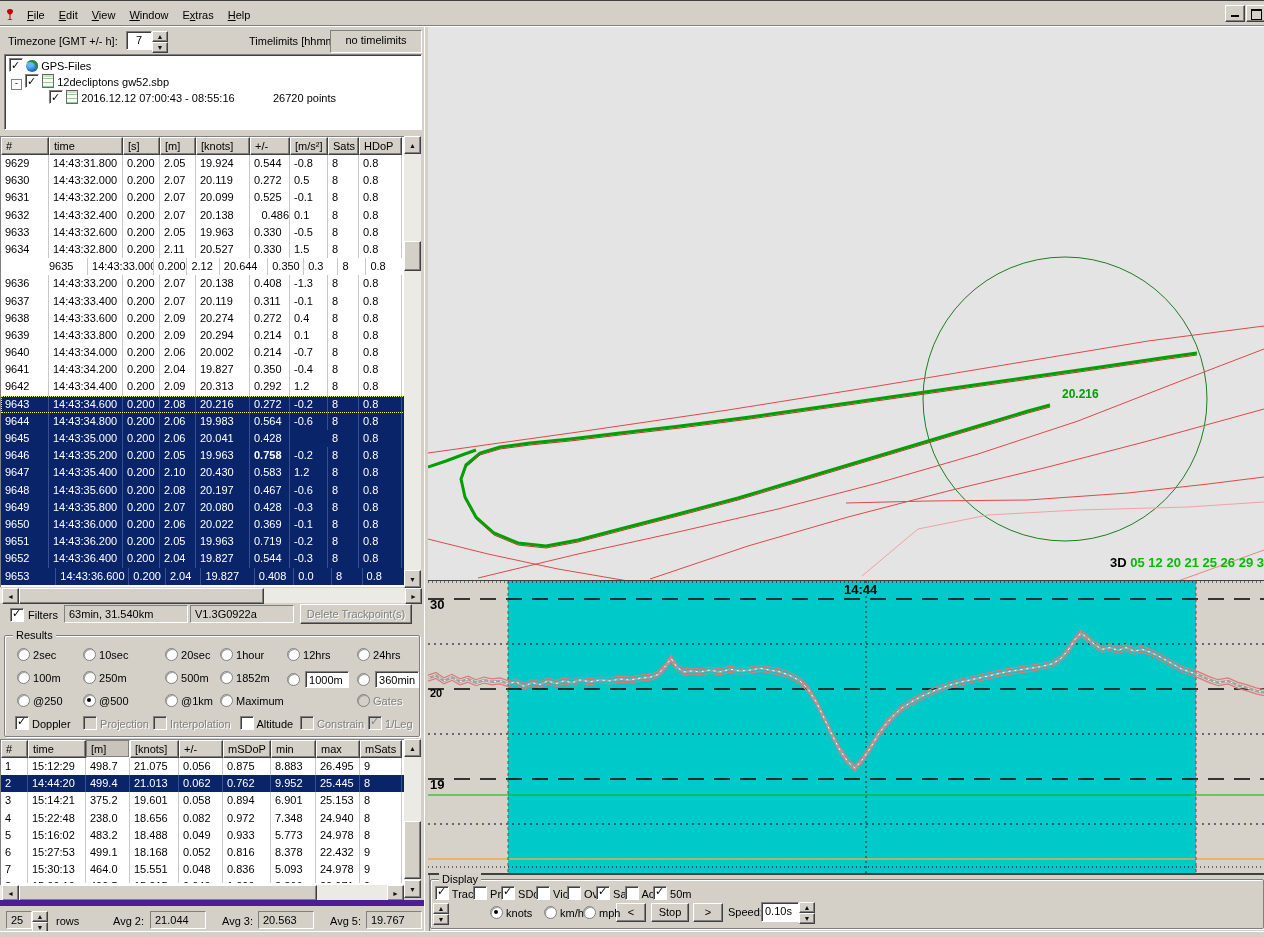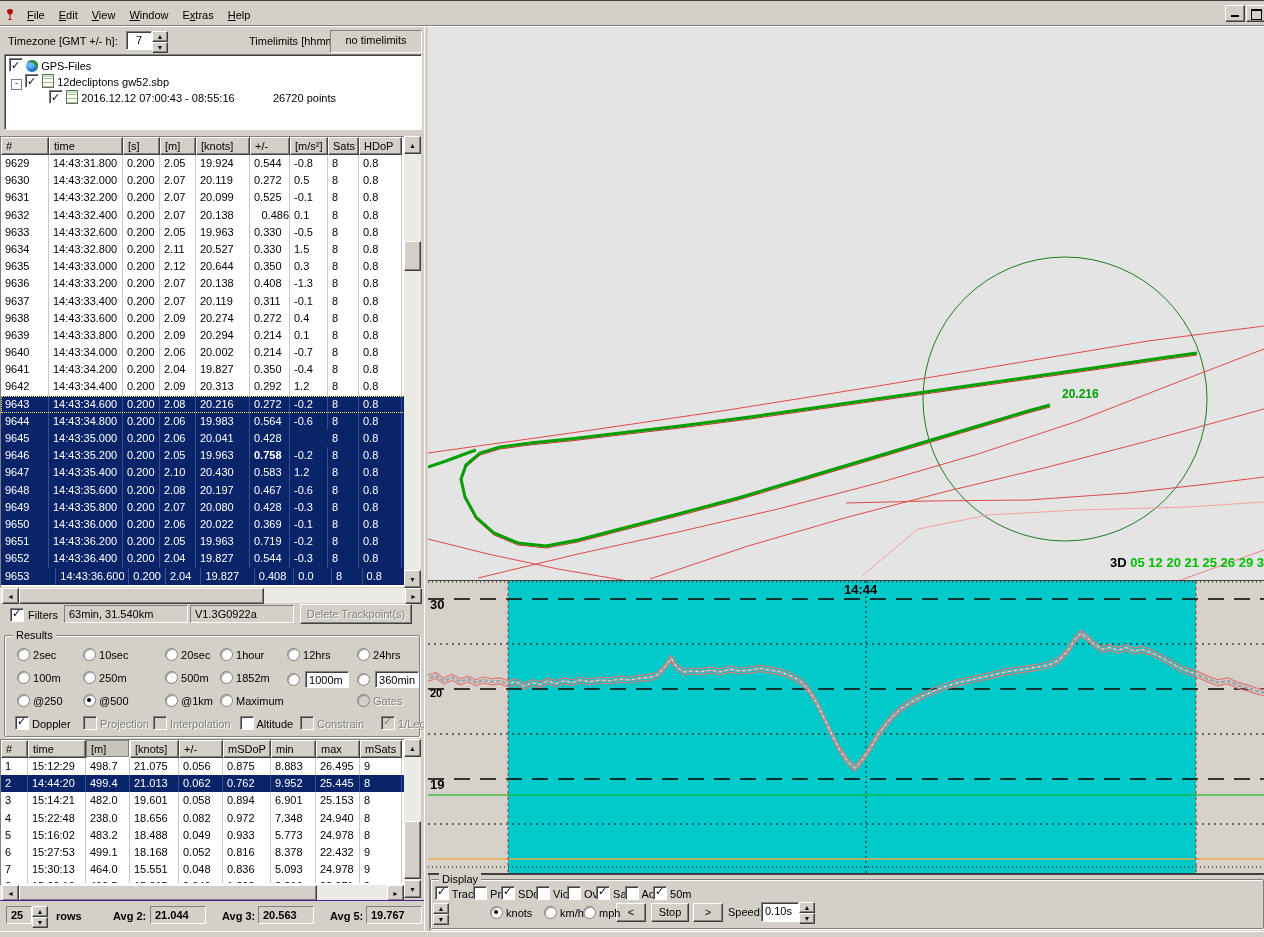--- a/index.html
+++ b/index.html
@@ -185,21 +185,21 @@
           <div class="td" style="width: 74px;">14:43:32.800</div>
           <div class="td" style="width: 37px;">0.200</div>
           <div class="td" style="width: 36px;">2.11</div>
           <div class="td" style="width: 54px;">20.527</div>
           <div class="td" style="width: 40px;">0.330</div>
           <div class="td" style="width: 38px;">1.5</div>
           <div class="td" style="width: 31px;">8</div>
           <div class="td" style="width: 43px;">0.8</div>
         </div>
         <div class="tr">
-          <div class="td" style="width: 48px;">9635</div>
+          <div class="td" style="width: 48px; margin-left: 44px;">9635</div>
           <div class="td" style="width: 74px;">14:43:33.000</div>
           <div class="td" style="width: 37px;">0.200</div>
           <div class="td" style="width: 36px;">2.12</div>
           <div class="td" style="width: 54px;">20.644</div>
           <div class="td" style="width: 40px;">0.350</div>
           <div class="td" style="width: 38px;">0.3</div>
           <div class="td" style="width: 31px;">8</div>
           <div class="td" style="width: 43px;">0.8</div>
         </div>
         <div class="tr">
@@ -439,21 +439,21 @@
         <span class="abs" style="left: 12px; top: 58px; white-space: nowrap;"><span class="rad"></span> <span>@250</span></span>
         <span class="abs" style="left: 78px; top: 58px; white-space: nowrap;"><span class="rad on"></span> <span>@500</span></span>
         <span class="abs" style="left: 160px; top: 58px; white-space: nowrap;"><span class="rad"></span> <span>@1km</span></span>
         <span class="abs" style="left: 215px; top: 58px; white-space: nowrap;"><span class="rad"></span> <span>Maximum</span></span>
         <span class="abs" style="left: 352px; top: 58px; white-space: nowrap;"><span class="rad dis"></span> <span class="dislab">Gates</span></span>
         <span class="abs" style="left: 10px; top: 80px; white-space: nowrap;"><span class="cb on"></span><span> Doppler</span></span>
         <span class="abs" style="left: 78px; top: 80px; white-space: nowrap;"><span class="cb dis"></span><span class="dislab"> Projection</span></span>
         <span class="abs" style="left: 148px; top: 80px; white-space: nowrap;"><span class="cb dis"></span><span class="dislab"> Interpolation</span></span>
         <span class="abs" style="left: 235px; top: 80px; white-space: nowrap;"><span class="cb"></span><span> Altitude</span></span>
         <span class="abs" style="left: 295px; top: 80px; white-space: nowrap;"><span class="cb dis"></span><span class="dislab"> Constrain</span></span>
-        <span class="abs" style="left: 376px; top: 80px; white-space: nowrap; text-align: center;"><span class="cb on dis"></span><span class="dislab"> 1/Leg</span></span>
+        <span class="abs" style="left: 363px; top: 80px; white-space: nowrap; text-align: center;"><span class="cb on dis"></span><span class="dislab"> 1/Leg</span></span>
       </div>
 
     
     <div class="abs" id="results-table" style="left:0;top:712px;width:404px;height:146px;background:#fff;border-left:1px solid #808080;border-top:1px solid #808080;">
         <div class="thead">
           <div class="th" style="width: 27px;">#</div>
           <div class="th" style="width: 58px;">time</div>
           <div class="th pressed" style="width: 44px;">[m]</div>
           <div class="th" style="width: 49px;">[knots]</div>
           <div class="th" style="width: 44px;">+/-</div>
@@ -480,21 +480,21 @@
           <div class="td" style="width: 49px;">21.013</div>
           <div class="td" style="width: 44px;">0.062</div>
           <div class="td" style="width: 48px;">0.762</div>
           <div class="td" style="width: 45px;">9.952</div>
           <div class="td" style="width: 44px;">25.445</div>
           <div class="td" style="width: 42px;">8</div>
         </div>
         <div class="tr">
           <div class="td" style="width: 27px;">3</div>
           <div class="td" style="width: 58px;">15:14:21</div>
-          <div class="td" style="width: 44px;">482.0</div>
+          <div class="td" style="width: 44px;">375.2</div>
           <div class="td" style="width: 49px;">19.601</div>
           <div class="td" style="width: 44px;">0.058</div>
           <div class="td" style="width: 48px;">0.894</div>
           <div class="td" style="width: 45px;">6.901</div>
           <div class="td" style="width: 44px;">25.153</div>
           <div class="td" style="width: 42px;">8</div>
         </div>
         <div class="tr">
           <div class="td" style="width: 27px;">4</div>
           <div class="td" style="width: 58px;">15:22:48</div>
@@ -556,21 +556,21 @@
       <div class="thumb abs" style="left:0;top:82px;width:15px;height:56px"></div>
       <div class="sbtn abs" style="left:0;top:141px;width:15px;height:16px">▼</div>
     </div>
     <div class="abs sb" style="left:0;top:858px;width:404px;height:15px;">
       <div class="sbtn abs" style="left:2px;top:0;width:15px;height:14px">◄</div>
       <div class="thumb abs" style="left:19px;top:0;width:296px;height:14px"></div>
       <div class="sbtn abs" style="left:387px;top:0;width:15px;height:14px">►</div>
     </div>
 
     
-    <div class="abs" style="left:0;top:873px;width:424px;height:31px;border-top:1px solid #4c1d95;font-weight:bold;">
+    <div class="abs" style="left:0;top:873px;width:424px;height:31px;border-top:6px solid #4c1d95;">
       <span class="abs sunkflat" style="left:6px;top:5px;width:26px;height:18px;padding:2px 4px;box-sizing:border-box;background:#D4D0C8">25</span>
       <span class="abs spin" style="left:32px;top:5px">
           <span class="sbtn">▲</span>
           <span class="sbtn">▼</span>
         </span>
       <span class="abs lab" style="left:56px;top:9px">rows</span>
       <span class="abs lab" style="left:113px;top:9px">Avg 2:</span>
       <span class="abs sunkflat" style="left:150px;top:5px;width:56px;height:18px;padding:2px 4px;box-sizing:border-box">21.044</span>
       <span class="abs lab" style="left:222px;top:9px">Avg 3:</span>
       <span class="abs sunkflat" style="left:258px;top:5px;width:56px;height:18px;padding:2px 4px;box-sizing:border-box">20.563</span>

